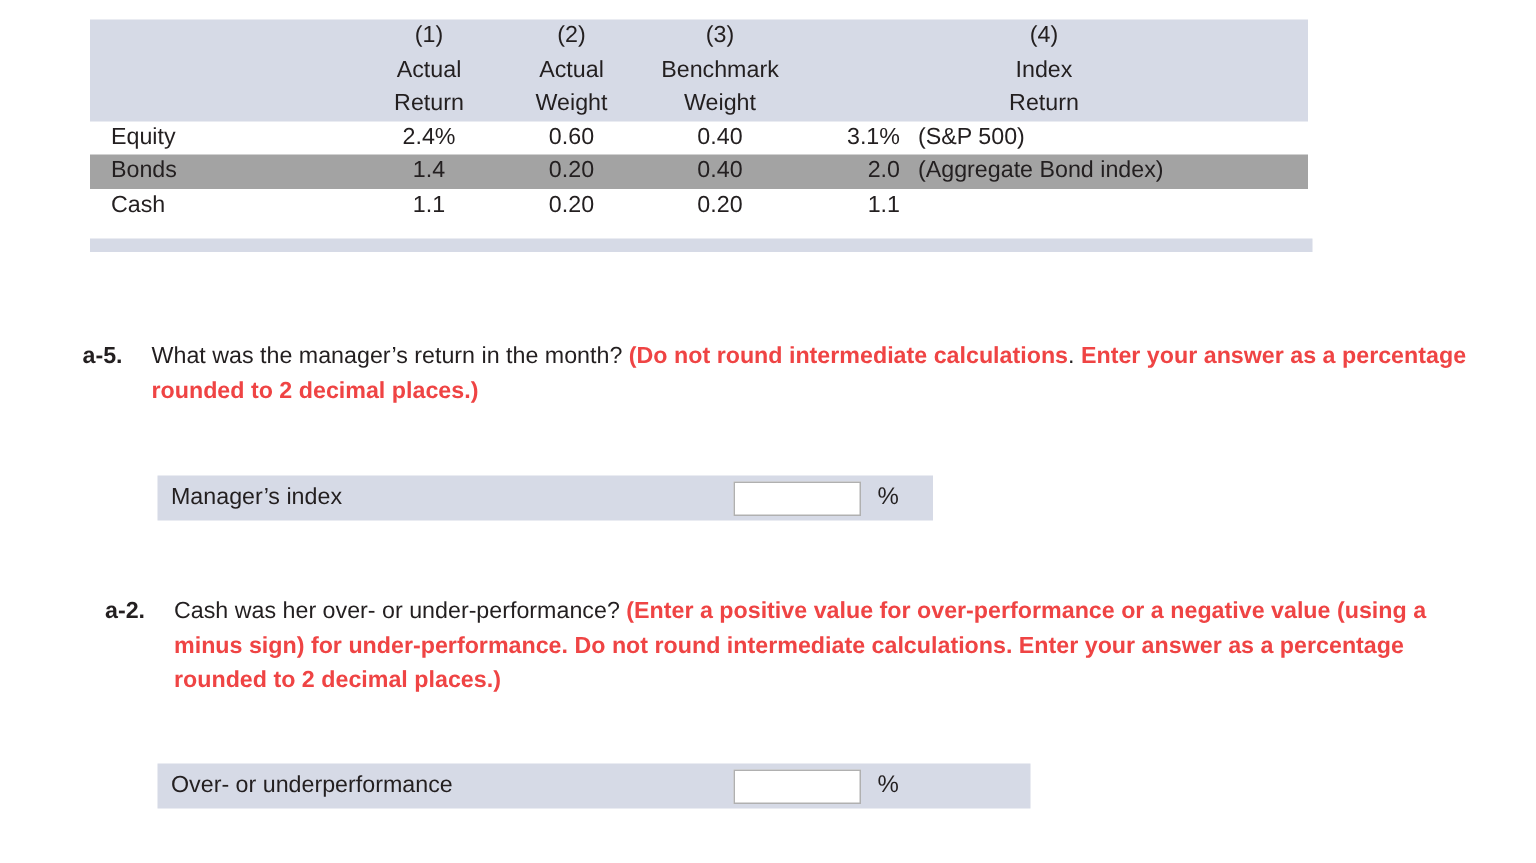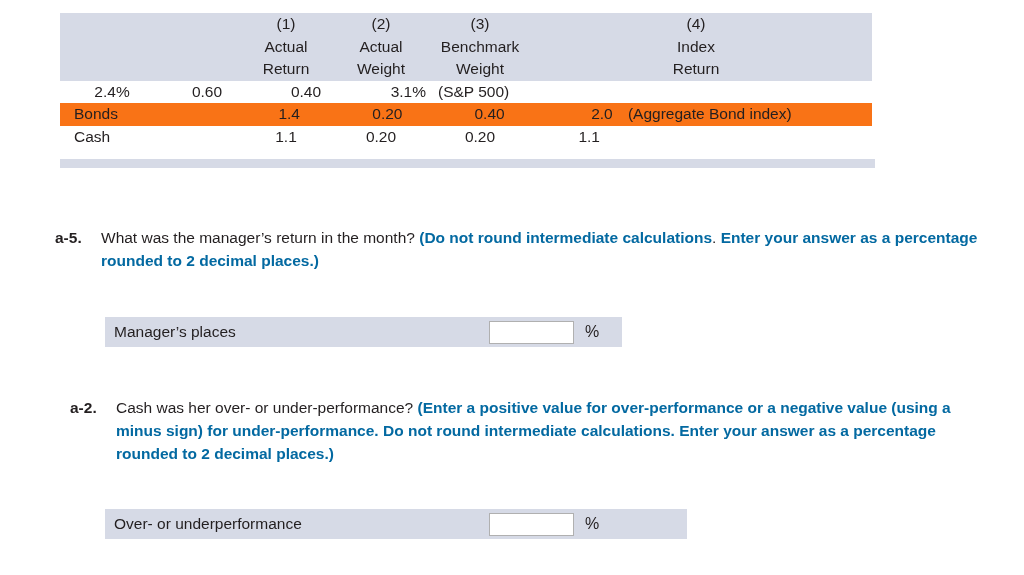--- a/index.html
+++ b/index.html
@@ -49,21 +49,21 @@
   }
   .hdr-cell .ln { display: block; }
 
   .hdr-index-group {
     width: 320px;
     text-align: center;
     font-size: 15.5px;
   }
 
   .body-row { font-size: 15.5px; }
-  .row-stripe { background: #f97316; justify-content: space-between; }
+  .row-stripe { background: #a3a3a3; }
 
   .table-footer-band {
     position: absolute;
     left: 60px;
     top: 159px;
     width: 815px;
     height: 9px;
     background: #d6dae6;
   }
 
@@ -81,21 +81,21 @@
     color: #231f20;
     line-height: 23px;
   }
   .q-text {
     font-size: 15.5px;
     line-height: 23px;
     color: #231f20;
     flex: 1;
   }
   .q-red {
-    color: #0369a1;
+    color: #ef4444;
     font-weight: bold;
   }
 
   
   .answer-band {
     position: absolute;
     background: #d6dae6;
     height: 30px;
     display: flex;
     align-items: center;
@@ -156,20 +156,21 @@
       <div class="hdr-index-group hdr-cell">
         <span class="ln">(4)</span>
         <span class="ln">Index</span>
         <span class="ln">Return</span>
       </div>
     </div>
 
   </div>
 
   <div class="table-row body-row">
+    <div class="c-label">Equity</div>
     <div class="c-ret">2.4%</div>
     <div class="c-aw">0.60</div>
     <div class="c-bw">0.40</div>
     <div class="c-ir">3.1%</div>
     <div class="c-idx">(S&amp;P 500)</div>
   </div>
 
   <div class="table-row body-row row-stripe">
     <div class="c-label">Bonds</div>
     <div class="c-ret">1.4</div>
@@ -196,21 +197,21 @@
   <div class="q-row">
     <div class="q-tag">a-5.</div>
     <div class="q-text">
       <span>What was the manager’s return in the month? </span><span class="q-red">(Do not round intermediate calculations</span><span>.</span>
       <span class="q-red">Enter your answer as a percentage rounded to 2 decimal places.)</span>
     </div>
   </div>
 </div>
 
 <div class="answer-band" id="answer-a1">
-  <div class="answer-label">Manager’s places</div>
+  <div class="answer-label">Manager’s index</div>
   <input class="answer-input" type="text" value="" placeholder="" style="">
   <div class="answer-unit">%</div>
 </div>
 
 <div class="question-block" id="question-a2">
   <div class="q-row">
     <div class="q-tag">a-2.</div>
     <div class="q-text">
       <span>Cash was her over- or under-performance? </span><span class="q-red">(Enter a positive value for over-performance or a negative value (using a minus sign) for under-performance. Do not round intermediate calculations. Enter your answer as a percentage rounded to 2 decimal places.)</span>
     </div>

